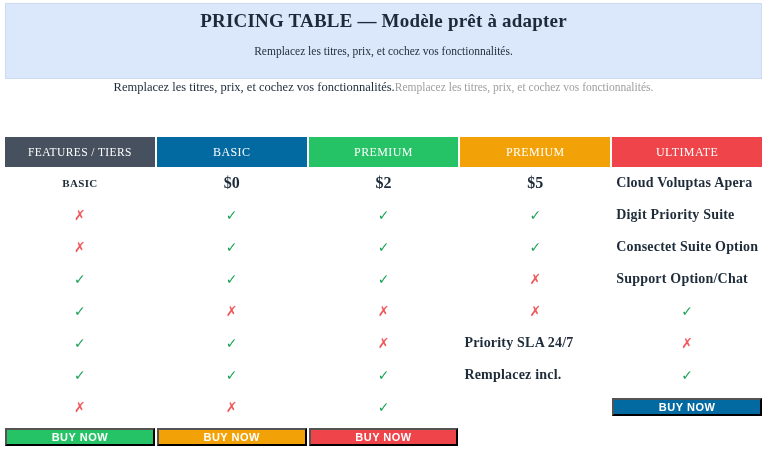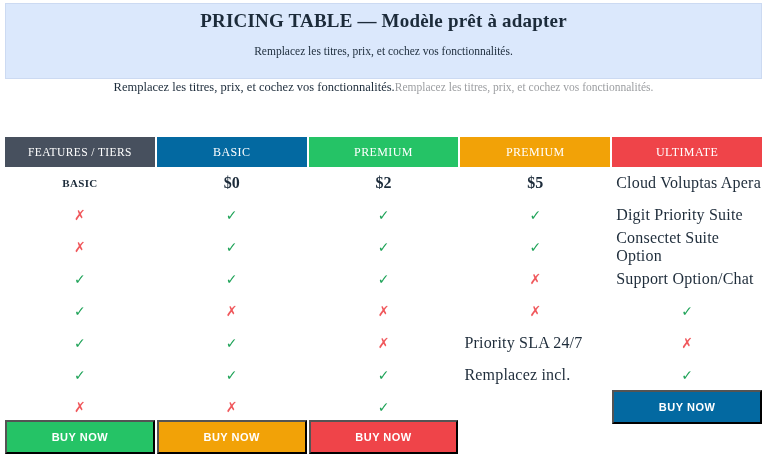--- a/index.html
+++ b/index.html
@@ -26,27 +26,27 @@
   .features-head { background:#47505e; font-size:11.5px; }
   .tier-0 { background:#0369a1; }
   .tier-1 { background:#25c366; }
   .tier-2 { background:#f2a207; }
   .tier-3 { background:#ef4449; }
 
   .price-label { font-size:11px; font-weight:bold; color:#1c2b3a; letter-spacing:.3px; }
   .price-val { font-size:16px; font-weight:bold; color:#1c2b3a; }
 
   .feat { justify-content:flex-start; padding-left:4px;
-          font-size:16px; font-weight:normal; color:#1e2c3a; letter-spacing:.2px; }
+          font-size:14px; font-weight:bold; color:#1e2c3a; letter-spacing:.2px; }
   .mark { font-size:14px; font-weight:bold;
           font-family:"DejaVu Sans","Liberation Sans",sans-serif; }
   .mark-yes { color:#21a45a; }
   .mark-no  { color:#f0585c; }
 
-  .buy { align-self:center; height:34px; width:100%;
+  .buy { align-self:center; height:18px; width:100%;
          color:#ffffff; font-size:11px; font-weight:bold; letter-spacing:.5px;
          cursor:pointer; }
   .spacer { background:transparent; }
 </style>
 </head>
 <body>
 
 <header class="hero">
   <h1>PRICING TABLE — Modèle prêt à adapter</h1>
   <p class="sub">Remplacez les titres, prix, et cochez vos fonctionnalités.</p>

